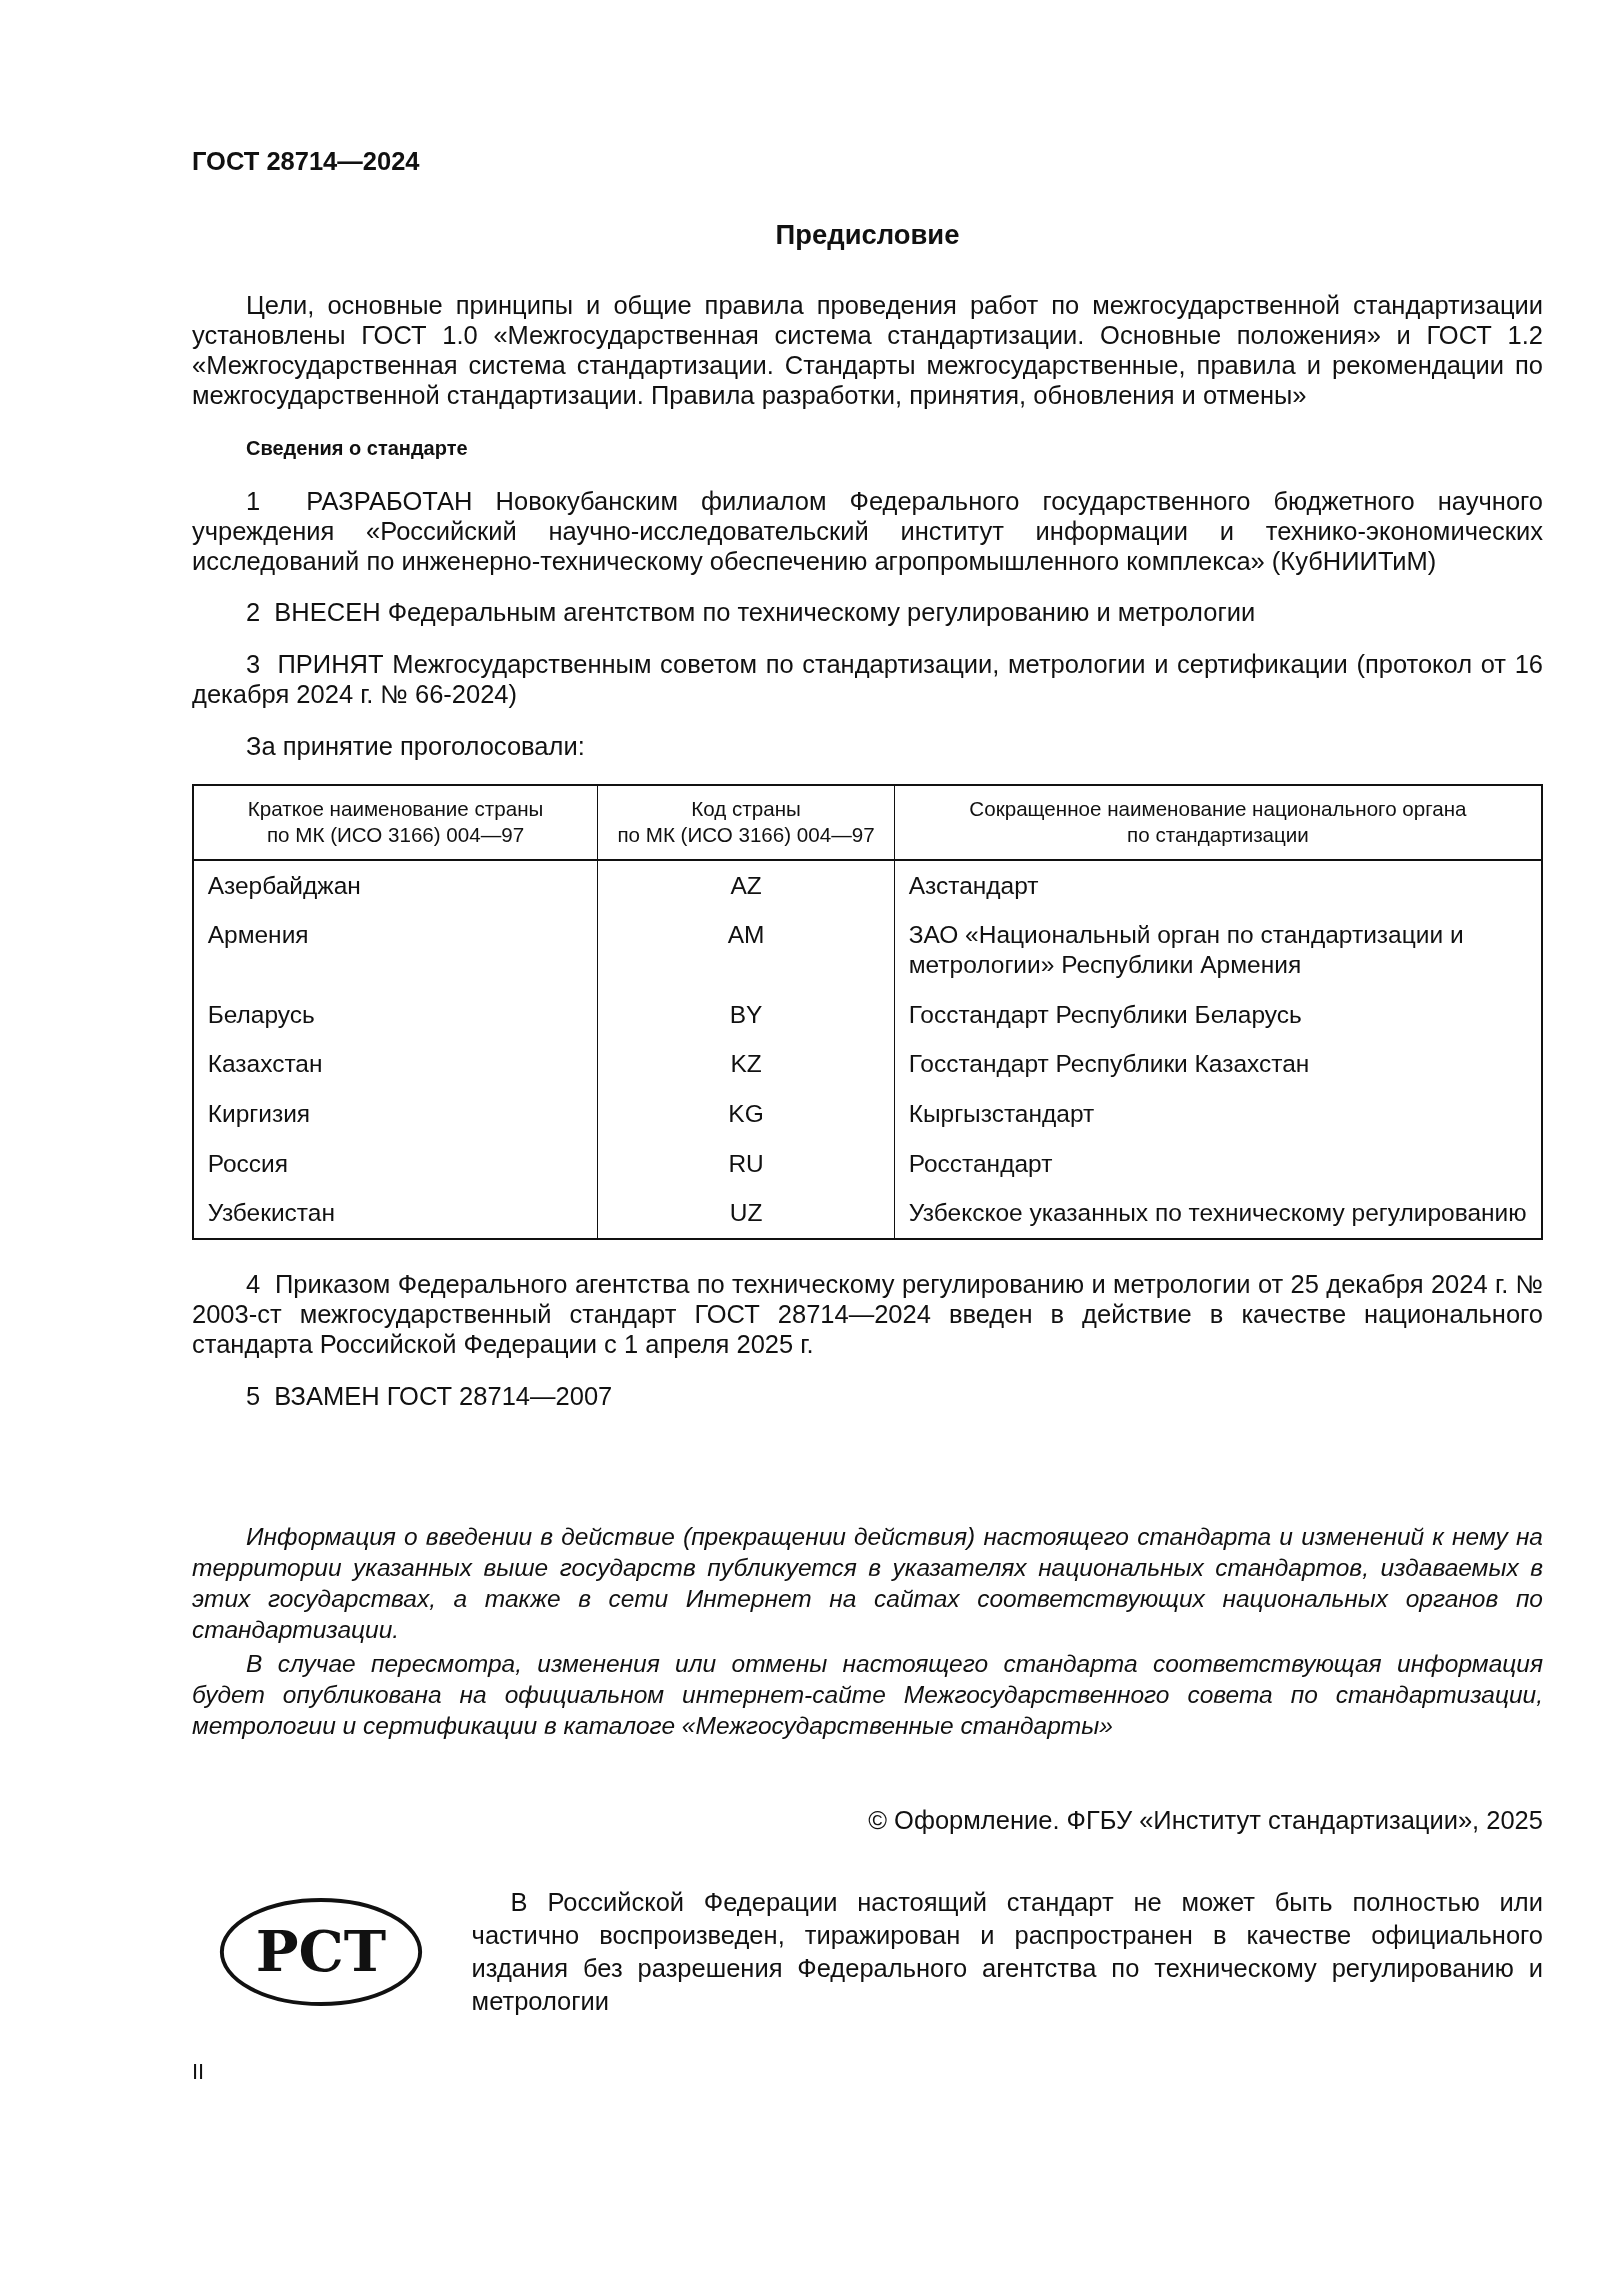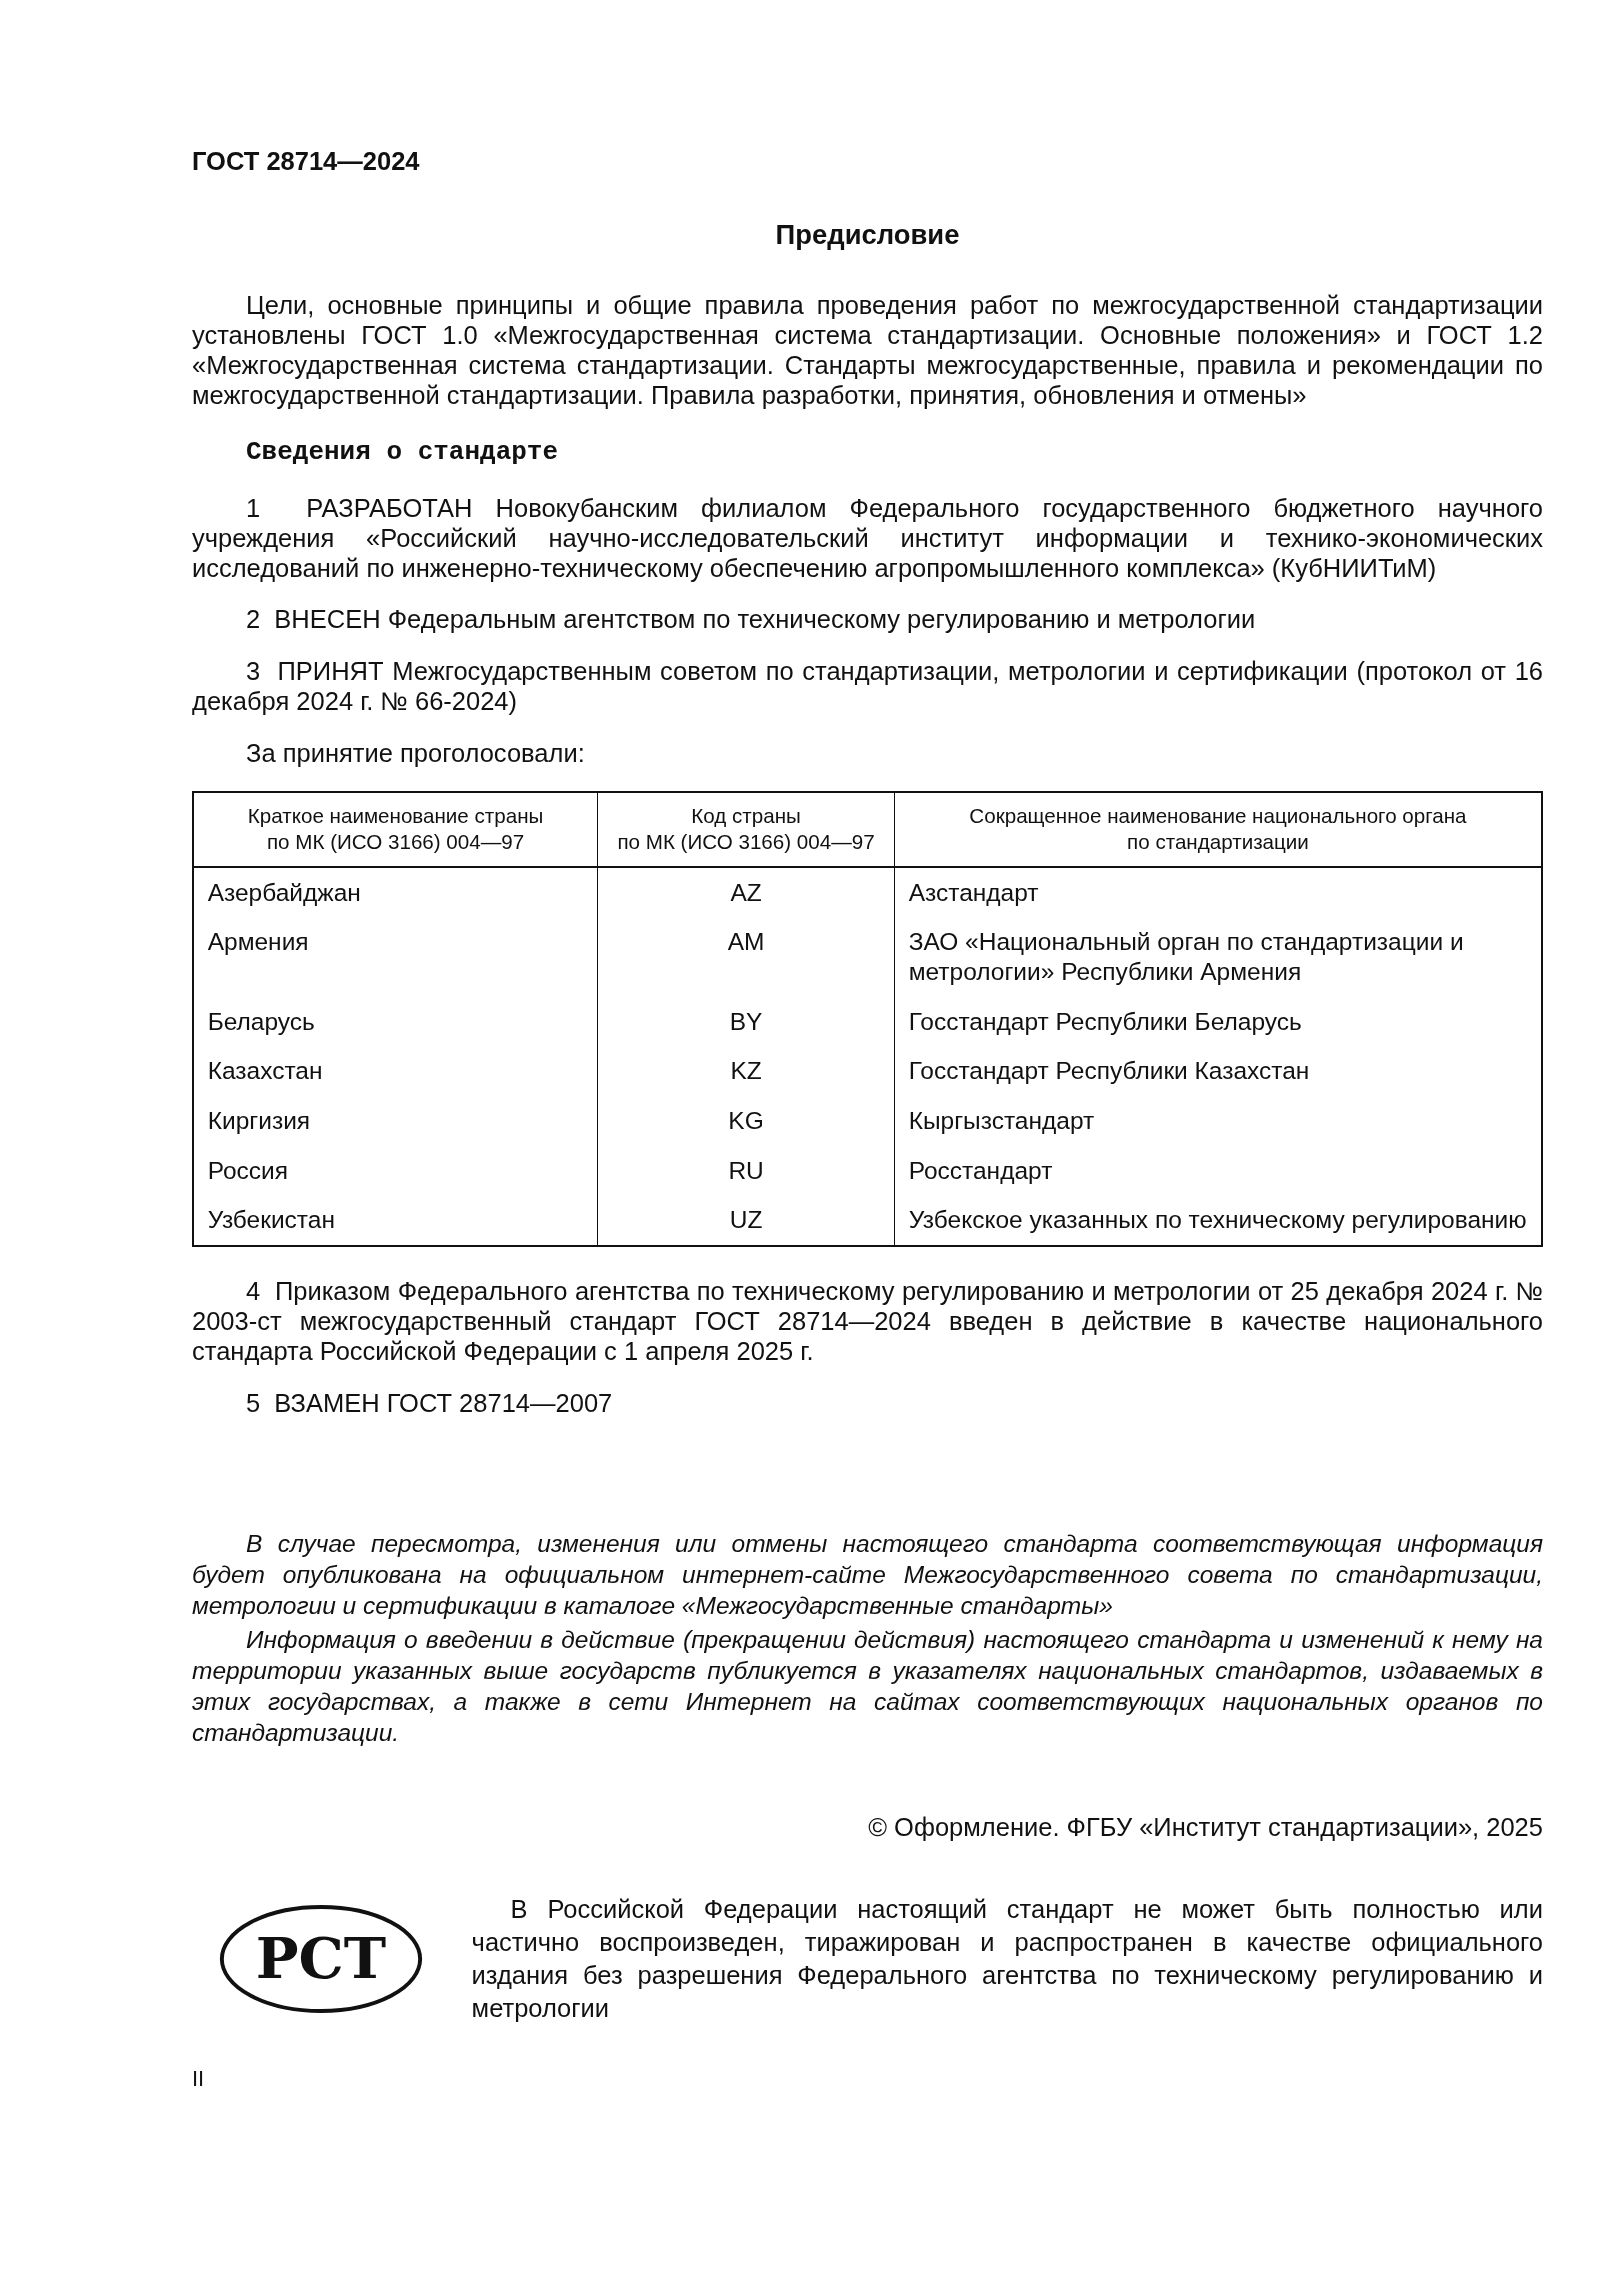--- a/index.html
+++ b/index.html
@@ -26,24 +26,23 @@
     margin-bottom: 39px;
   }
   .para {
     font-size: 25.5px;
     line-height: 30px;
     text-align: justify;
     margin-bottom: 21.6px;
   }
   .indent { text-indent: 54px; }
   .subheading {
-    font-size: 26px;
+    font-size: 20px;
     font-weight: bold;
     margin: 27.4px 0 25.5px 54px;
-    font-family: Liberation Mono, monospace;
   }
 
   table.voting {
     width: 100%;
     border-collapse: collapse;
     border: 2px solid #111;
     margin: 23.5px 0 29px 0;
   }
   .voting th {
     font-size: 20.6px;
@@ -164,22 +163,22 @@
           <td class="col-code">UZ</td>
           <td class="col-org">Узбекское указанных по техническому регулированию</td>
         </tr>
       </tbody>
   </table>
 
   <p class="para indent">4&nbsp; Приказом Федерального агентства по техническому регулированию и метрологии от 25 декабря 2024 г. № 2003-ст межгосударственный стандарт ГОСТ 28714—2024 введен в действие в качестве национального стандарта Российской Федерации с 1 апреля 2025 г.</p>
   <p class="para indent">5&nbsp; ВЗАМЕН ГОСТ 28714—2007</p>
 
   <div class="notes">
+    <p class="note">Информация о введении в действие (прекращении действия) настоящего стандарта и изменений к нему на территории указанных выше государств публикуется в указателях национальных стандартов, издаваемых в этих государствах, а также в сети Интернет на сайтах соответствующих национальных органов по стандартизации.</p>
     <p class="note">В случае пересмотра, изменения или отмены настоящего стандарта соответствующая информация будет опубликована на официальном интернет-сайте Межгосударственного совета по стандартизации, метрологии и сертификации в каталоге «Межгосударственные стандарты»</p>
-    <p class="note">Информация о введении в действие (прекращении действия) настоящего стандарта и изменений к нему на территории указанных выше государств публикуется в указателях национальных стандартов, издаваемых в этих государствах, а также в сети Интернет на сайтах соответствующих национальных органов по стандартизации.</p>
   </div>
 
   <div class="copyright">© Оформление. ФГБУ «Институт стандартизации», 2025</div>
 
   <div class="footer">
     <div class="logo-wrap">
       <svg width="214" height="120" viewBox="0 0 218 122" aria-hidden="true">
         <ellipse cx="109" cy="61" rx="101" ry="53" fill="none" stroke="#111" stroke-width="4"></ellipse>
         <text x="109" y="80" text-anchor="middle" font-family="DejaVu Serif, serif" font-size="58" font-weight="bold" fill="#111">РСТ</text>
       </svg>

